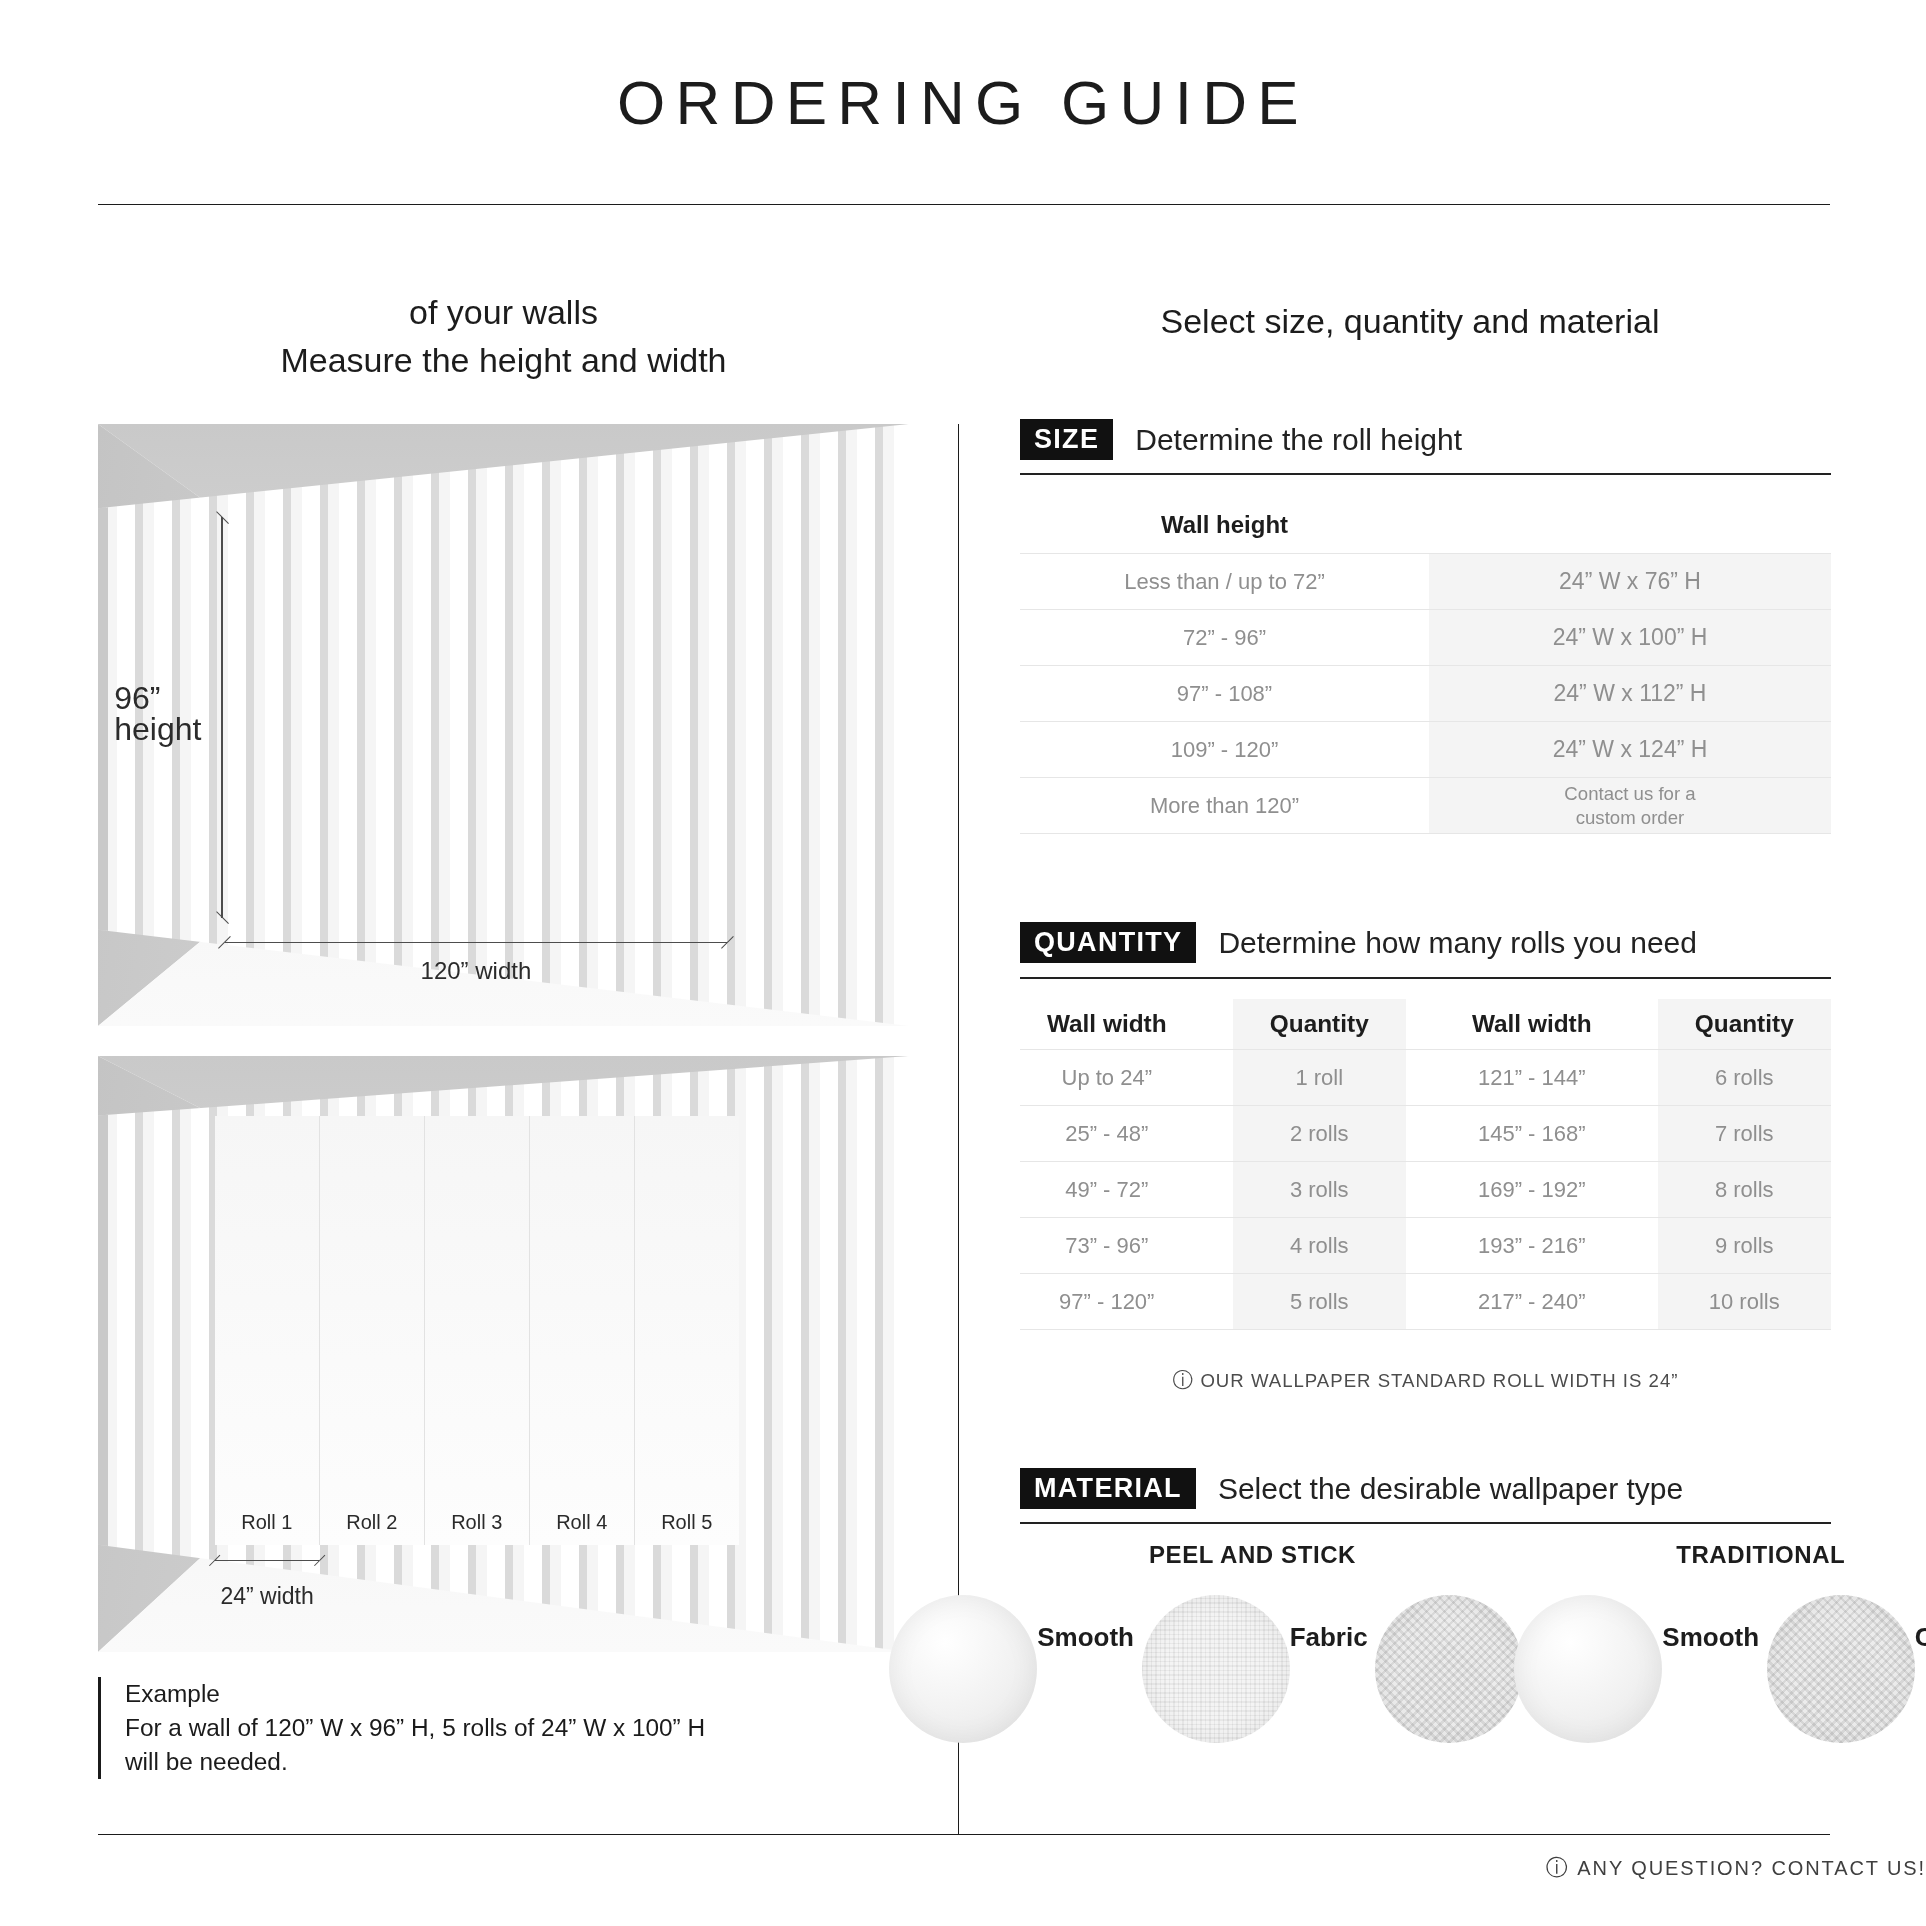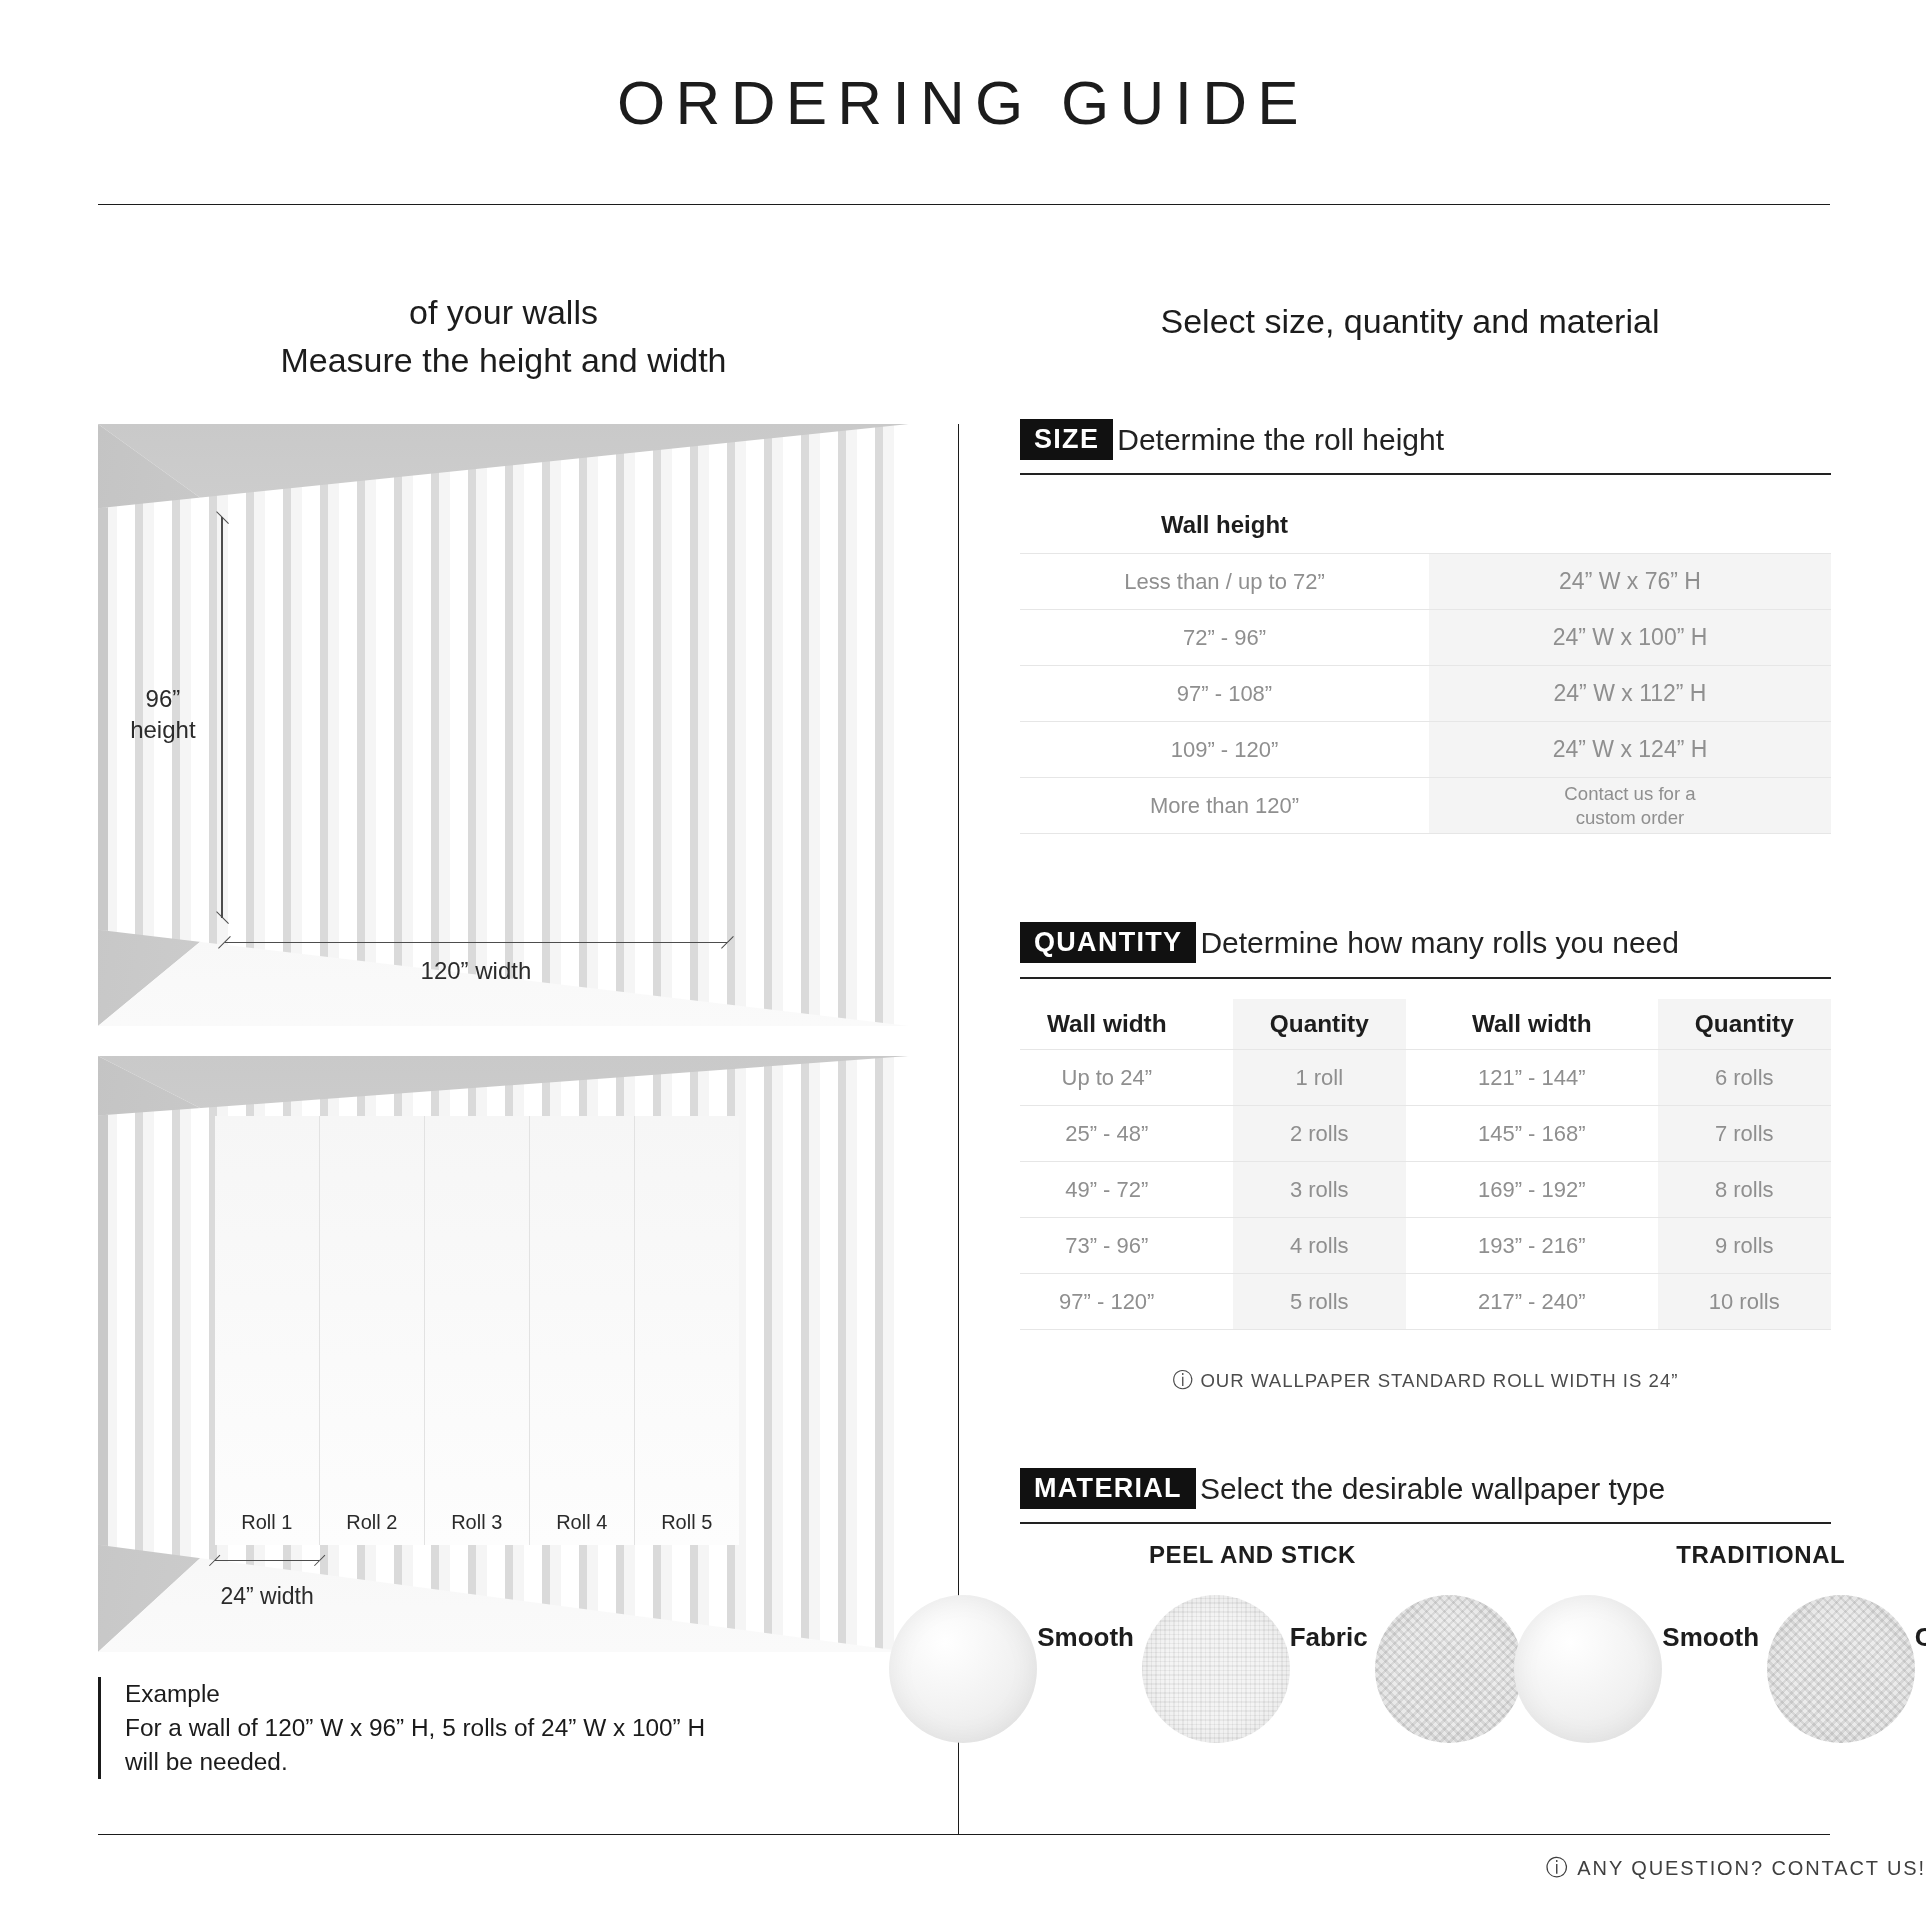--- a/index.html
+++ b/index.html
@@ -40,21 +40,21 @@
       repeating-linear-gradient(to right,#dadada 0 7.7px,#f5f5f5 7.7px 19px,#ffffff 19px 37px); }
   .wall-text { position:absolute; inset:0; display:flex; align-items:center; justify-content:center;
                font-size:41px; font-weight:700; letter-spacing:7px; color:rgba(255,255,255,.93); }
 
   .vmeasure { left:15.2%; top:15.5%; width:1.3px; height:66.5%; background:#4d4d4d; }
   .vmeasure::before, .vmeasure::after { content:""; position:absolute; width:16.7px; height:1.3px; background:#4d4d4d; left:-7.7px; transform:rotate(45deg); }
   .vmeasure::before { top:-0.6px; } .vmeasure::after { bottom:-0.6px; }
   .hmeasure { left:15.6%; top:86%; width:62%; height:1.3px; background:#4d4d4d; }
   .hmeasure::before, .hmeasure::after { content:""; position:absolute; width:1.3px; height:16.7px; background:#4d4d4d; top:-7.7px; transform:rotate(45deg); }
   .hmeasure::before { left:-0.6px; } .hmeasure::after { right:-0.6px; }
-  .height-label { left:2%; top:43%; width:12%; text-align:center; font-size:24px; line-height:31px; color:#2b2b2b; }
+  .height-label { left:2%; top:43%; width:12%; font-size:32px; line-height:31px; color:#2b2b2b; }
   .height-label span { display:block; }
   .width-label { left:15.6%; top:88.6%; width:62%; text-align:center; font-size:24px; color:#2b2b2b; }
 
   .rolls { left:14.4%; top:10%; width:64.6%; height:72%; display:flex; }
   .roll-panel { flex:1; position:relative; background:linear-gradient(to bottom,#f6f6f6,#fdfdfd);
                 border-right:1.3px solid #e2e2e2; display:flex; align-items:flex-end; justify-content:center; padding-bottom:10.3px; }
   .roll-panel:last-child { border-right:none; }
   .roll-label { font-size:20px; color:#2b2b2b; }
   .roll-measure { left:14.4%; top:84.5%; width:12.9%; height:1.3px; background:#4d4d4d; }
   .roll-measure::before, .roll-measure::after { content:""; position:absolute; width:1.3px; height:15.4px; background:#4d4d4d; top:-7px; transform:rotate(45deg); }
@@ -62,21 +62,21 @@
   .roll-width-label { left:10%; top:88.4%; width:21.7%; text-align:center; font-size:23px; color:#2b2b2b; }
 
   
   .example { position:absolute; left:98px; top:1677px; display:flex; }
   .example-bar { width:2.6px; background:#1b1b1b; margin-right:24.4px; }
   .example-text { font-size:24.4px; line-height:34px; color:#1b1b1b; }
 
   
   .section-head { position:absolute; left:1020px; display:flex; align-items:center; }
   .badge { background:#111111; color:#ffffff; font-weight:700; font-size:27px; letter-spacing:1.3px; padding:5.1px 14px; }
-  .section-sub { font-size:30px; color:#222222; margin-left:4px; }
+  .section-sub { font-size:30px; color:#222222; margin-left:22px; }
   .section-rule { position:absolute; left:1020px; width:811px; height:1.9px; background:#222222; }
   .size-head { top:419px; } .size-rule { top:473px; }
   .qty-head { top:922px; } .qty-rule { top:977px; }
   .mat-head { top:1468px; } .mat-rule { top:1522px; }
 
   
   .size-table { position:absolute; left:1020px; top:496px; width:811px; }
   .st-row { display:flex; height:56px; border-bottom:1.3px solid #e6e6e6; }
   .st-c1 { width:409px; display:flex; align-items:center; justify-content:center; text-align:center;
            font-size:22px; color:#8f8f8f; }

